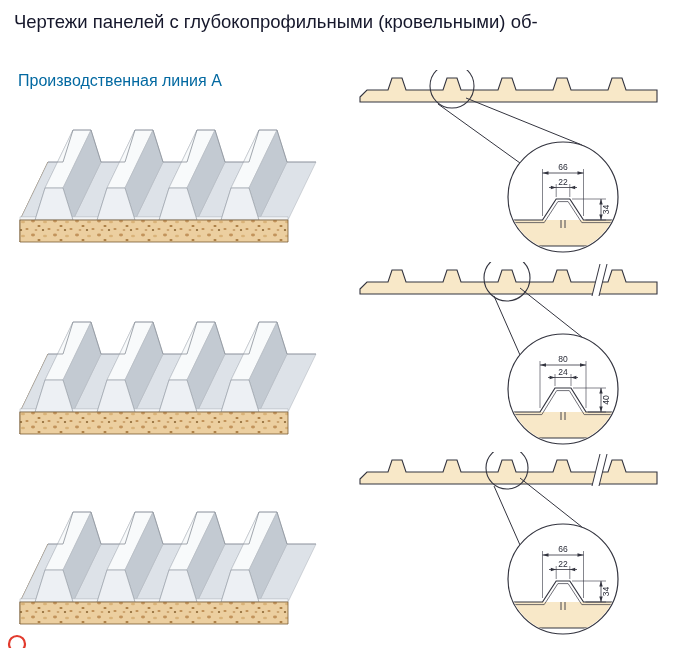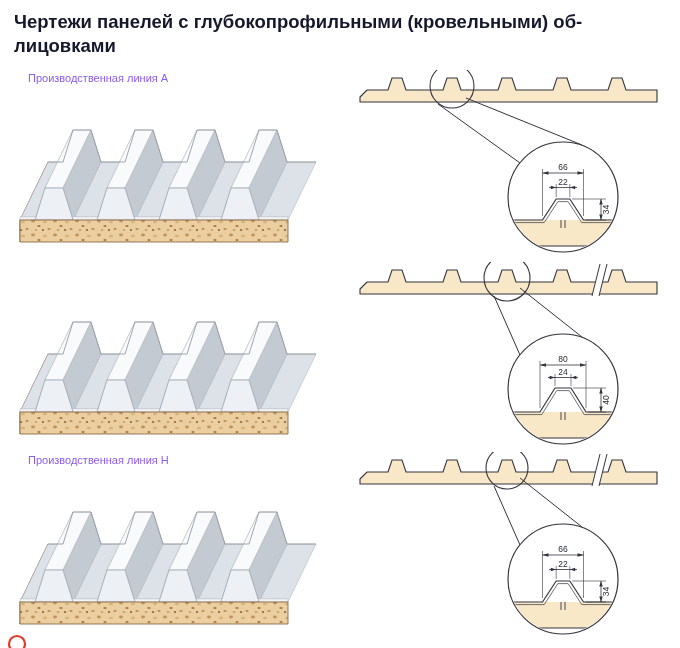--- a/index.html
+++ b/index.html
@@ -1,35 +1,34 @@
 <!DOCTYPE html>
 <html><head>
 <meta charset="utf-8">
 <style>
   html,body{margin:0;padding:0;background:#fff;}
   .page{position:relative;width:680px;height:648px;background:#ffffff;overflow:hidden;
         font-family:"Liberation Sans",sans-serif;color:#15172b;}
   .title{position:absolute;top:10px;left:14px;width:648px;font-size:18.5px;line-height:1.3;
-         font-weight:700;color:#15172b;}
+         font-weight:400;color:#15172b;}
   .row{position:absolute;left:0;width:680px;height:192px;}
-  .row-label{position:absolute;top:2px;left:28px;font-size:11px;font-weight:400;color:#8b5cf6;}
+  .row-label{position:absolute;top:2px;left:18px;font-size:16px;font-weight:400;color:#0369a1;}
   .panel-svg{position:absolute;left:8px;top:22px;}
   .diagram-svg{position:absolute;left:352px;top:0;}
   .dim-text{font-size:8.5px;fill:#2a2c38;font-family:"Liberation Sans",sans-serif;}
   .outline{stroke:#33343f;fill:none;}
   .red-mark{position:absolute;left:6px;top:630px;}
 </style>
 </head>
 <body>
 
 <div class="page">
 
   <div class="title">
     <span>Чертежи панелей с глубокопрофильными (кровельными) об-</span><br>
-    <span>лицовками</span>
   </div>
 
   <div class="row" style="top:70px">
     <div class="row-label">Производственная линия А</div>
 
     <svg class="panel-svg" width="322" height="164" viewBox="0 0 322 164">
       <defs>
         <pattern id="wool_s0" patternUnits="userSpaceOnUse" width="22" height="14">
           <rect width="22" height="14" fill="#eccfa0"></rect>
           <ellipse cx="3" cy="3" rx="2" ry="1.4" fill="#c2935b"></ellipse>
@@ -218,21 +217,20 @@
         <path d="M221,126 L254,126 M236,150 L254,150" stroke="#33343f" stroke-width=".6" fill="none"></path>
         <line x1="249" y1="126" x2="249" y2="150" stroke="#33343f" stroke-width=".8"></line>
         <polygon points="249,126 247.3,131.5 250.7,131.5" fill="#33343f"></polygon>
         <polygon points="249,150 247.3,144.5 250.7,144.5" fill="#33343f"></polygon>
         <text class="dim-text" x="257" y="138" text-anchor="middle" transform="rotate(-90 257 138)">40</text>
       </g>
     </svg>
   </div>
 
   <div class="row" style="top:452px">
-    <div class="row-label">Производственная линия Н</div>
 
     <svg class="panel-svg" width="322" height="164" viewBox="0 0 322 164">
       <defs>
         <pattern id="wool_s2" patternUnits="userSpaceOnUse" width="22" height="14">
           <rect width="22" height="14" fill="#eccfa0"></rect>
           <ellipse cx="3" cy="3" rx="2" ry="1.4" fill="#c2935b"></ellipse>
           <ellipse cx="9" cy="8" rx="1.6" ry="1.1" fill="#a8793f"></ellipse>
           <ellipse cx="15" cy="4" rx="2" ry="1.3" fill="#d9b278"></ellipse>
           <ellipse cx="19" cy="11" rx="1.6" ry="1" fill="#bd8c52"></ellipse>
           <ellipse cx="6" cy="12" rx="1.4" ry="1" fill="#caa06a"></ellipse>

